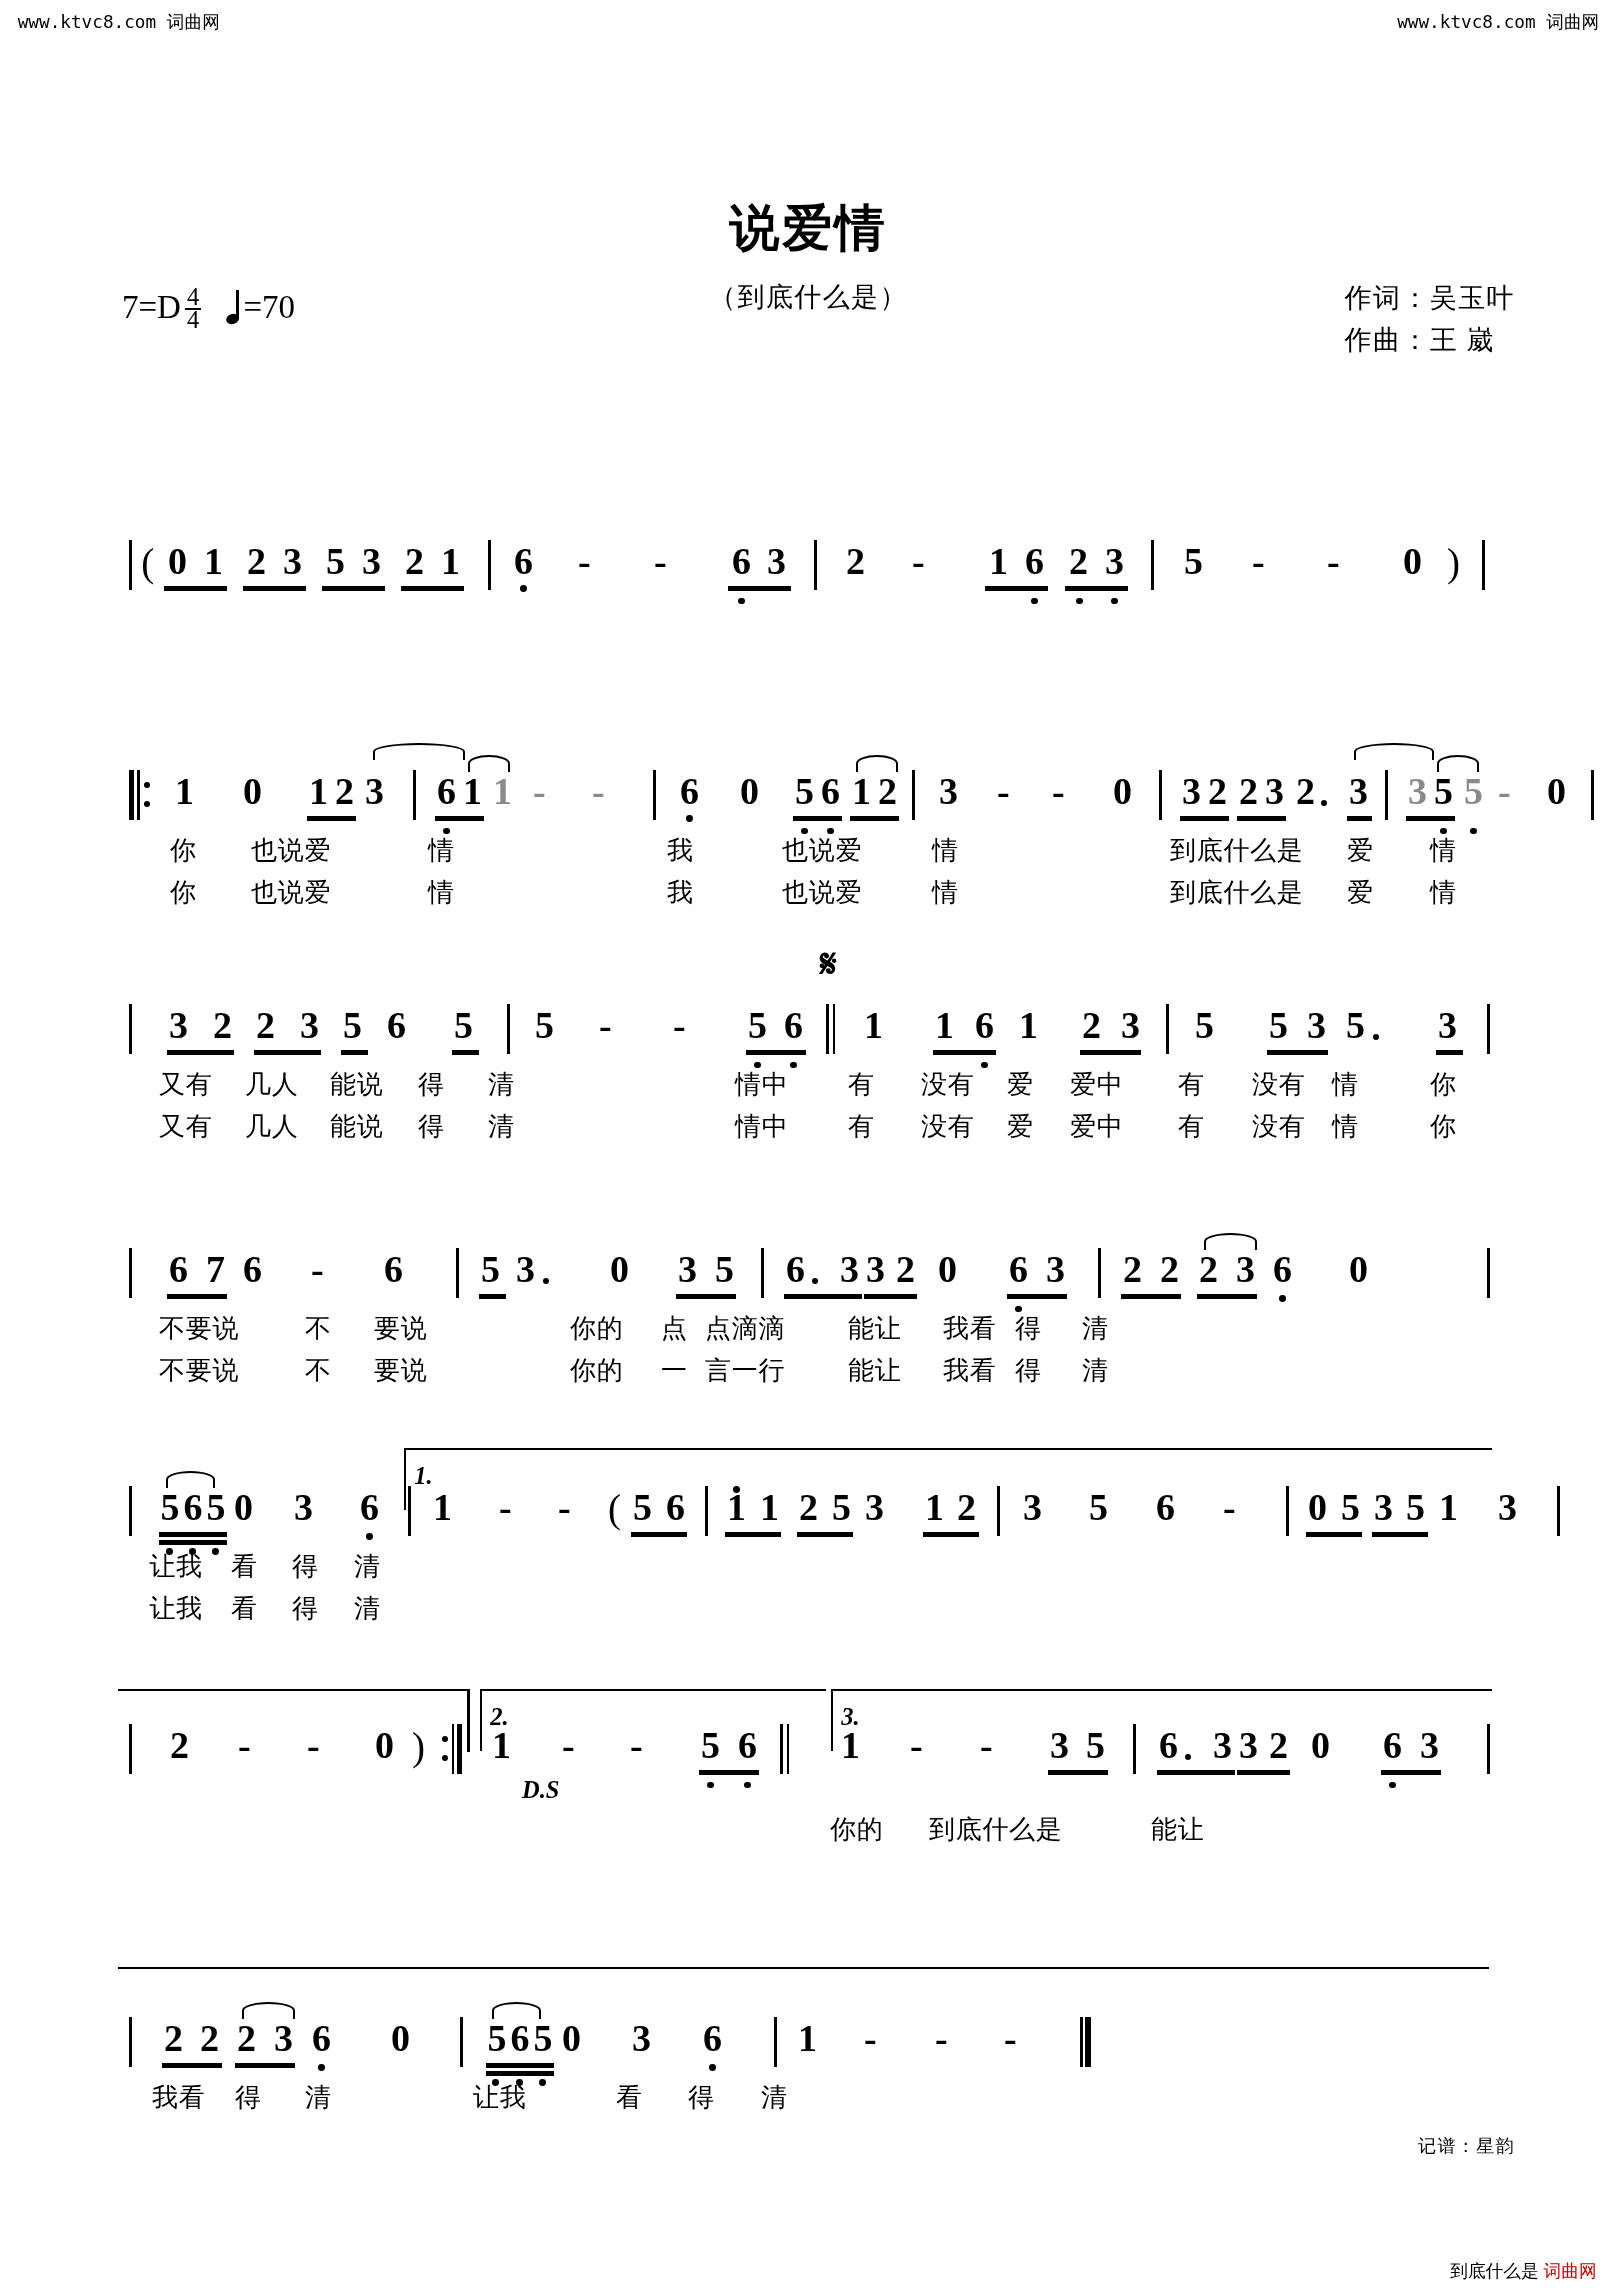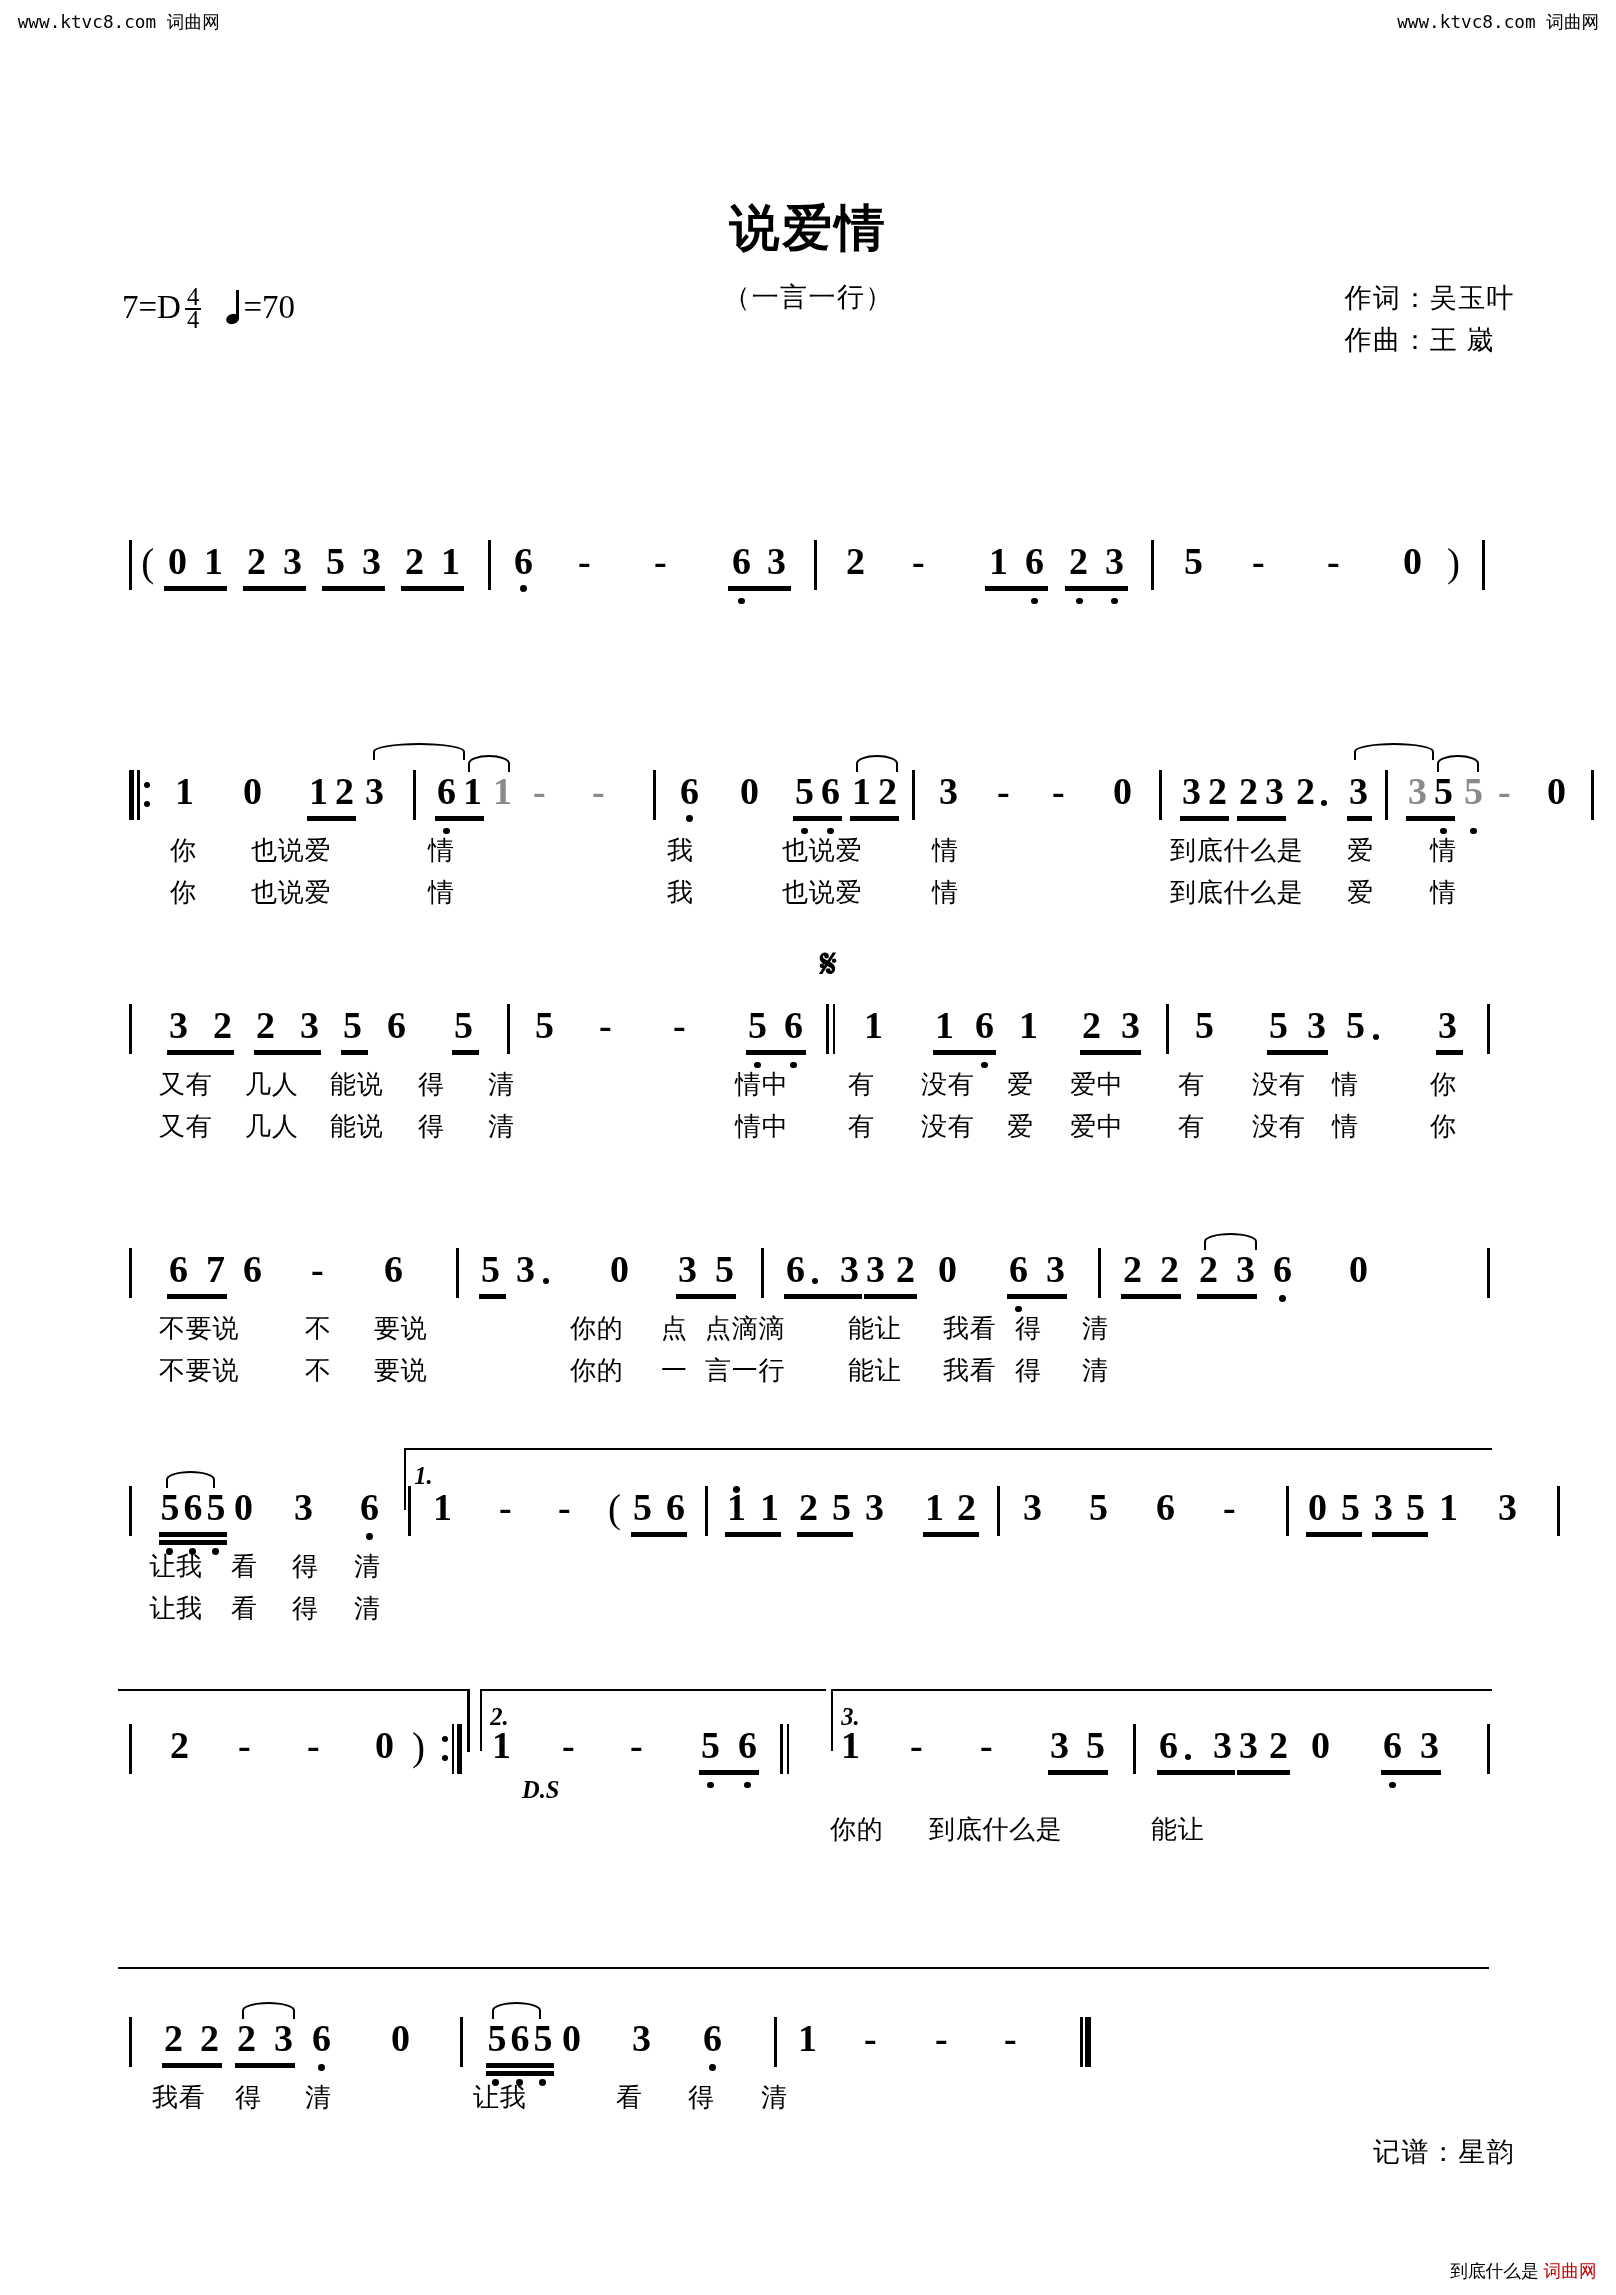--- a/index.html
+++ b/index.html
@@ -22,21 +22,21 @@
   .keysig{position:absolute;left:122px;top:286px;font-size:33px;display:flex;align-items:center;gap:2.7px;white-space:nowrap;}
   .frac{display:inline-flex;flex-direction:column;align-items:center;line-height:0.84;font-size:24.5px;margin:0 4.1px 0 1.4px;position:relative;top:1.4px;}
   .frac .num{border-bottom:2px solid #000;padding:0 2px;}
   .quarternote{display:inline-block;width:13.6px;height:31px;position:relative;margin-left:17.7px;margin-right:1.4px;}
   .quarternote::before{content:"";position:absolute;left:0;bottom:0;width:13px;height:9.5px;background:#000;border-radius:50%;transform:rotate(-18deg);}
   .quarternote::after{content:"";position:absolute;left:10.2px;bottom:4.1px;width:2.7px;height:29px;background:#000;}
 
   .credits{position:absolute;right:102px;top:278px;text-align:left;font-size:27px;line-height:1.55;}
   .credits div{white-space:nowrap;letter-spacing:1.4px;}
 
-  .transcriber{position:absolute;right:102px;top:2134px;font-size:27px;letter-spacing:1.4px;white-space:nowrap;}
+  .transcriber{position:absolute;right:102px;top:2134px;font-size:18px;letter-spacing:1.4px;white-space:nowrap;}
 
   
   .sys{position:absolute;left:129px;width:1361px;}
   .notes{position:relative;height:82px;font-family:"Liberation Serif",serif;font-size:38px;font-weight:bold;white-space:nowrap;}
   .notes > *{position:absolute;bottom:16.3px;}
 
   .n{display:inline-block;text-align:center;font-weight:bold;}
   .bar{width:2.7px;background:#000;height:50px;bottom:9.5px;position:absolute;}
   .dbar{position:absolute;bottom:9.5px;height:50px;width:9.5px;}
   .dbar::before,.dbar::after{content:"";position:absolute;top:0;height:100%;width:2.7px;background:#000;}
@@ -81,21 +81,21 @@
   .ds{position:absolute;font-size:24.5px;font-weight:bold;font-style:italic;font-family:"Liberation Serif",serif;}
 </style>
 </head>
 <body>
 
 <div class="wm wm-left">www.ktvc8.com 词曲网</div>
 <div class="wm wm-right">www.ktvc8.com 词曲网</div>
 <div class="wm-bottom"><span>到底什么是 </span><span class="red">词曲网</span></div>
 
 <div class="title">说爱情</div>
-<div class="subtitle">（一言一行）</div>
+<div class="subtitle">（到底什么是）</div>
 
 <div class="keysig">
   <span>7=D</span>
   <span class="frac">
     <span class="num">4</span>
     <span class="den">4</span>
   </span>
   <span class="quarternote"></span>
   <span>=70</span>
 </div>

